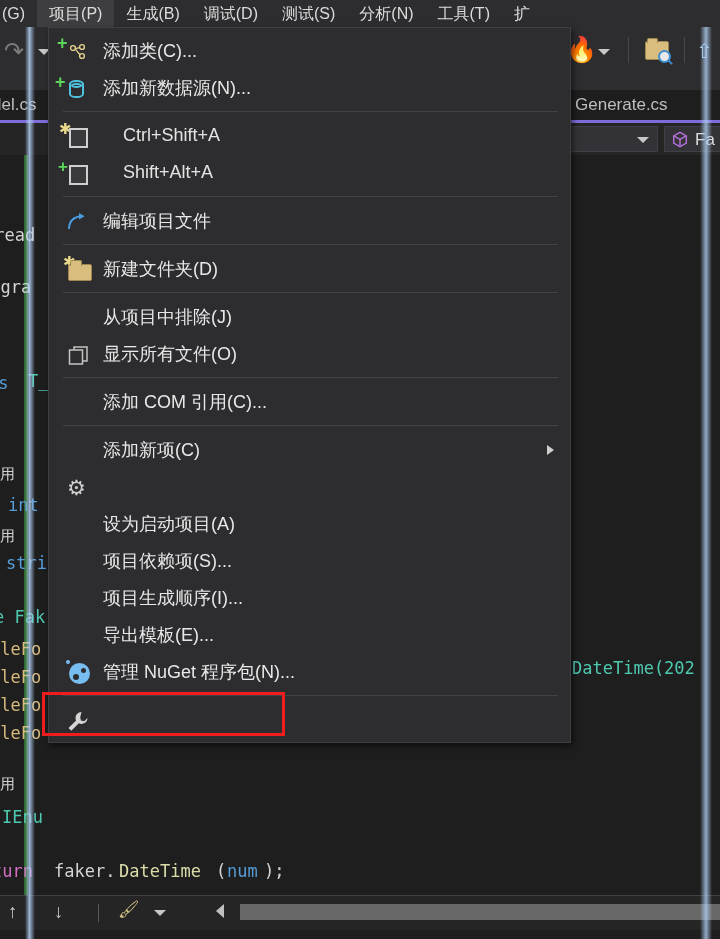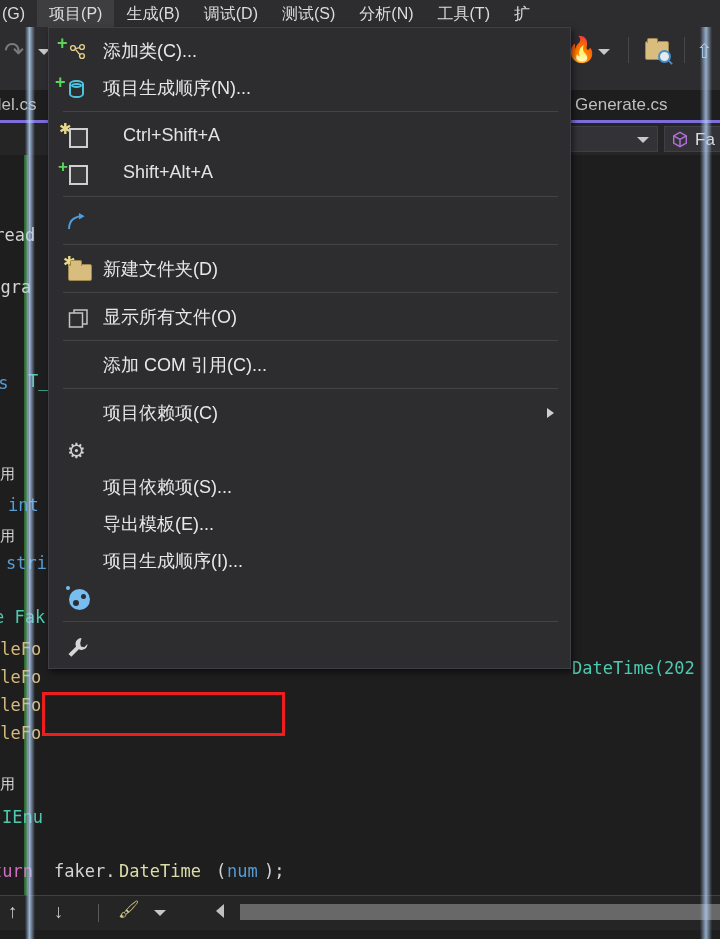--- a/index.html
+++ b/index.html
@@ -524,21 +524,21 @@
         </svg>
       </span>
       <span class="mi-label">添加类(C)...</span>
     </div>
 
     <div class="menu-item">
       <span class="mi-icon">
         <span class="ic ic-plus" style="left:6px; top:4px;">+</span>
         <span class="ic ic-db"></span>
       </span>
-      <span class="mi-label">项目生成顺序(N)...</span>
+      <span class="mi-label">添加新数据源(N)...</span>
     </div>
 
     <div class="menu-sep"></div>
 
     <div class="menu-item">
       <span class="mi-icon">
         <span class="ic ic-sparkle">✱</span>
         <span class="ic ic-page"></span>
       </span>
       <span class="mi-shortcut">Ctrl+Shift+A</span>
@@ -554,34 +554,39 @@
 
     <div class="menu-sep"></div>
 
     <div class="menu-item">
       <span class="mi-icon">
         <svg class="ic ic-arrow-edit" viewBox="0 0 22 20">
           <path d="M3 17 C3 6, 12 4, 17 4" fill="none" stroke="#4a9ee0" stroke-width="2"></path>
           <path d="M13 1 L18.5 4.2 L13 7.4 Z" fill="#4a9ee0"></path>
         </svg>
       </span>
+      <span class="mi-label">编辑项目文件</span>
     </div>
 
     <div class="menu-sep"></div>
 
     <div class="menu-item">
       <span class="mi-icon">
         <span class="ic ic-sparkle" style="left:14px; top:4px;">✱</span>
         <span class="ic ic-folder"></span>
       </span>
       <span class="mi-label">新建文件夹(D)</span>
     </div>
 
     <div class="menu-sep"></div>
 
+    <div class="menu-item">
+      <span class="mi-icon"></span>
+      <span class="mi-label">从项目中排除(J)</span>
+    </div>
 
     <div class="menu-item">
       <span class="mi-icon">
         <svg class="ic ic-copies" viewBox="0 0 22 20">
           <rect x="6" y="1" width="13" height="14" fill="none" stroke="#c4c4c4" stroke-width="1.5"></rect>
           <rect x="1.5" y="4" width="13" height="14" fill="#2d2d30" stroke="#c4c4c4" stroke-width="1.5"></rect>
         </svg>
       </span>
       <span class="mi-label">显示所有文件(O)</span>
     </div>
@@ -592,54 +597,59 @@
 
     <div class="menu-item">
       <span class="mi-icon"></span>
       <span class="mi-label">添加 COM 引用(C)...</span>
     </div>
 
     <div class="menu-sep"></div>
 
     <div class="menu-item">
       <span class="mi-icon"></span>
-      <span class="mi-label">项目依赖项(C)</span>
+      <span class="mi-label">添加新项(C)</span>
       <span class="mi-arrow"></span>
     </div>
 
     <div class="menu-item">
       <span class="mi-icon">
         <span class="ic ic-gear">⚙</span>
       </span>
     </div>
 
+    <div class="menu-item">
+      <span class="mi-icon"></span>
+      <span class="mi-label">设为启动项目(A)</span>
+    </div>
 
     <div class="menu-item">
       <span class="mi-icon"></span>
       <span class="mi-label">项目依赖项(S)...</span>
     </div>
 
     <div class="menu-item">
       <span class="mi-icon"></span>
+      <span class="mi-label">项目生成顺序(I)...</span>
+    </div>
+
+    <div class="menu-item">
+      <span class="mi-icon"></span>
       <span class="mi-label">导出模板(E)...</span>
-    </div>
-
-    <div class="menu-item">
-      <span class="mi-icon"></span>
-      <span class="mi-label">项目生成顺序(I)...</span>
     </div>
 
     <div class="menu-item">
       <span class="mi-icon">
         <span class="ic ic-nuget">
           <i style="left:4px; top:11px; width:6px; height:6px;"></i>
           <i style="left:12px; top:5px; width:5px; height:5px;"></i>
           <i style="left:-3px; top:-3px; width:4px; height:4px; background:#78bdf0;"></i>
         </span>
       </span>
+      <span class="mi-label">管理 NuGet 程序包(N)...</span>
     </div>
 
     <div class="menu-sep"></div>
 
     <div class="menu-item">
       <span class="mi-icon">
         <svg class="ic ic-wrench" viewBox="0 0 24 22">
           <path d="M15.5 2 a6 6 0 0 0 -5.4 8.6 L2.5 18 l2.8 2.8 l7.5 -7.5 A6 6 0 0 0 21.5 8 l-3.3 3.3 l-3.3 -0.7 l-0.7 -3.3 Z" fill="#d6d6d6"></path>
         </svg>
       </span>

